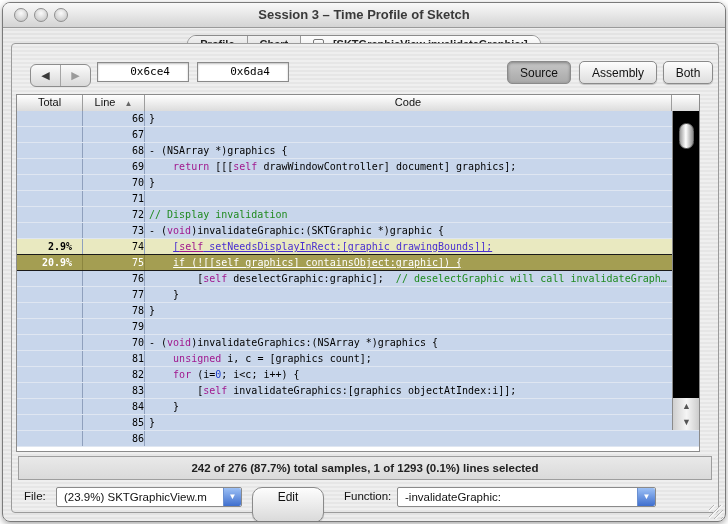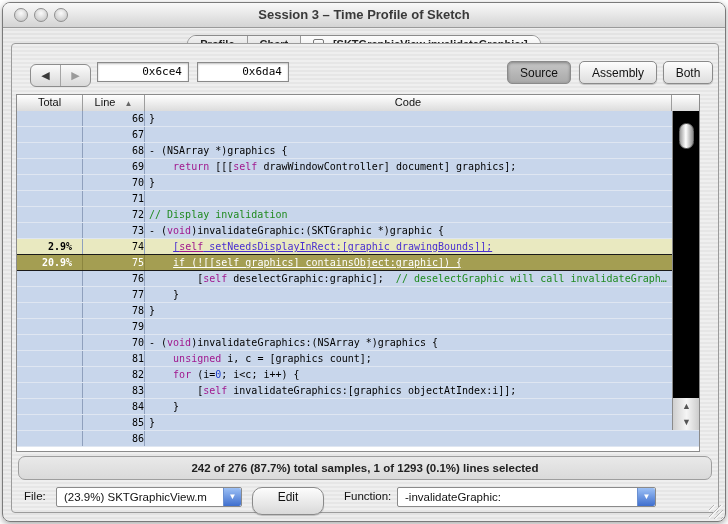--- a/index.html
+++ b/index.html
@@ -25,21 +25,21 @@
   
   #panel{position:absolute;left:8px;top:40px;width:706px;height:468px;border:1px solid #9b9b9b;border-radius:4px;
     background:repeating-linear-gradient(to bottom,#efefef 0 2px,#e6e6e6 2px 4px);}
   
   #navbtns{position:absolute;left:18px;top:20px;width:59px;height:21px;border:1px solid #8d8d8d;border-radius:6px;
     background:linear-gradient(#fbfbfb,#d9d9d9);display:flex;}
   #navbtns .half{flex:1;display:flex;align-items:center;justify-content:center;font-size:11px;}
   #navbtns .half:first-child{border-right:1px solid #a5a5a5;color:#3a3a3a;}
   #navbtns .half:last-child{color:#9a9a9a;}
   .addr{position:absolute;top:18px;width:92px;height:20px;border:1px solid #8a8a8a;background:#fff;
-    font-family:"DejaVu Sans Mono",monospace;font-size:11px;text-align:right;padding:0 6px;box-sizing:border-box;
+    font-family:"DejaVu Sans Mono",monospace;font-size:11px;text-align:right;padding:0 18px;box-sizing:border-box;
     line-height:20px;box-shadow:inset 0 1px 2px rgba(0,0,0,.25);}
   .viewbtn{position:absolute;top:17px;height:23px;border:1px solid #8a8a8a;border-radius:5px;font-size:12px;
     color:#111;text-align:center;background:linear-gradient(#fdfdfd,#dedede);box-sizing:border-box;
     box-shadow:0 1px 1px rgba(0,0,0,.2);display:flex;align-items:center;justify-content:center;}
   .viewbtn.sel{background:linear-gradient(#c6c6c6,#a9a9a9);box-shadow:inset 0 1px 3px rgba(0,0,0,.35);}
   
   #tablebox{position:absolute;left:4px;top:50px;width:684px;height:358px;border:1px solid #8b8b8b;background:#fff;box-sizing:border-box;overflow:hidden;}
   #thead{position:absolute;left:0;top:0;width:100%;height:16px;background:linear-gradient(#fff,#dcdcdc);
     border-bottom:1px solid #8b8b8b;font-size:11px;color:#111;}
   .hcell{position:absolute;top:0;height:16px;line-height:15px;text-align:center;border-right:1px solid #9d9d9d;box-sizing:border-box;}
@@ -60,29 +60,29 @@
   
   #vscroll-track{position:absolute;left:655px;top:16px;width:28px;height:287px;background:#000;border-left:1px solid #8b8b8b;box-sizing:border-box;}
   #vscroll-thumb{position:absolute;left:6px;top:12px;width:15px;height:26px;border-radius:8px;
     background:linear-gradient(90deg,#9e9e9e,#ffffff 45%,#8d8d8d);border:1px solid #666;box-sizing:border-box;}
   #vscroll-btns{position:absolute;left:655px;top:303px;width:28px;height:32px;border-left:1px solid #8b8b8b;
     background:linear-gradient(90deg,#cfcfcf,#f5f5f5 50%,#c9c9c9);box-sizing:border-box;}
   .sarrow{height:16px;text-align:center;font-size:9px;color:#555;line-height:16px;}
   
   #statusbox{position:absolute;left:6px;top:412px;width:694px;height:24px;border:1px solid #9e9e9e;
     background:linear-gradient(#e9e9e9,#dadada);box-sizing:border-box;text-align:center;
-    font-size:11.5px;font-weight:600;color:#222;line-height:22px;border-radius:7px;}
+    font-size:11.5px;font-weight:600;color:#222;line-height:22px;border-radius:0;}
   #footer{position:absolute;left:0;top:440px;width:100%;height:28px;font-size:11.5px;color:#111;}
   .flabel{position:absolute;top:6px;text-align:right;}
   .popup{position:absolute;top:3px;height:20px;border:1px solid #8a8a8a;background:#fff;border-radius:2px;
     box-sizing:border-box;line-height:18px;padding-left:7px;font-size:11.5px;}
   .popup .pbtn{position:absolute;right:0;top:0;width:17px;height:18px;
     background:linear-gradient(#9cc0f5,#3f6fce);border-left:1px solid #6a8fd0;border-radius:0 2px 2px 0;
     color:#fff;font-size:8px;text-align:center;line-height:18px;}
-  #editbtn{position:absolute;left:240px;top:3px;width:72px;height:28px;border:1px solid #8a8a8a;border-radius:10px;
+  #editbtn{position:absolute;left:240px;top:3px;width:72px;height:36px;border:1px solid #8a8a8a;border-radius:10px;
     background:linear-gradient(#fdfdfd,#d9d9d9);text-align:center;line-height:18px;font-size:12px;color:#111;
     box-sizing:border-box;box-shadow:0 1px 1px rgba(0,0,0,.2);}
   #grip{position:absolute;right:2px;bottom:2px;width:14px;height:14px;
     background:repeating-linear-gradient(135deg,transparent 0 3px,#b5b5b5 3px 4px,#f5f5f5 4px 5px);}
 </style>
 </head>
 <body>
 
 <div id="window">
 

